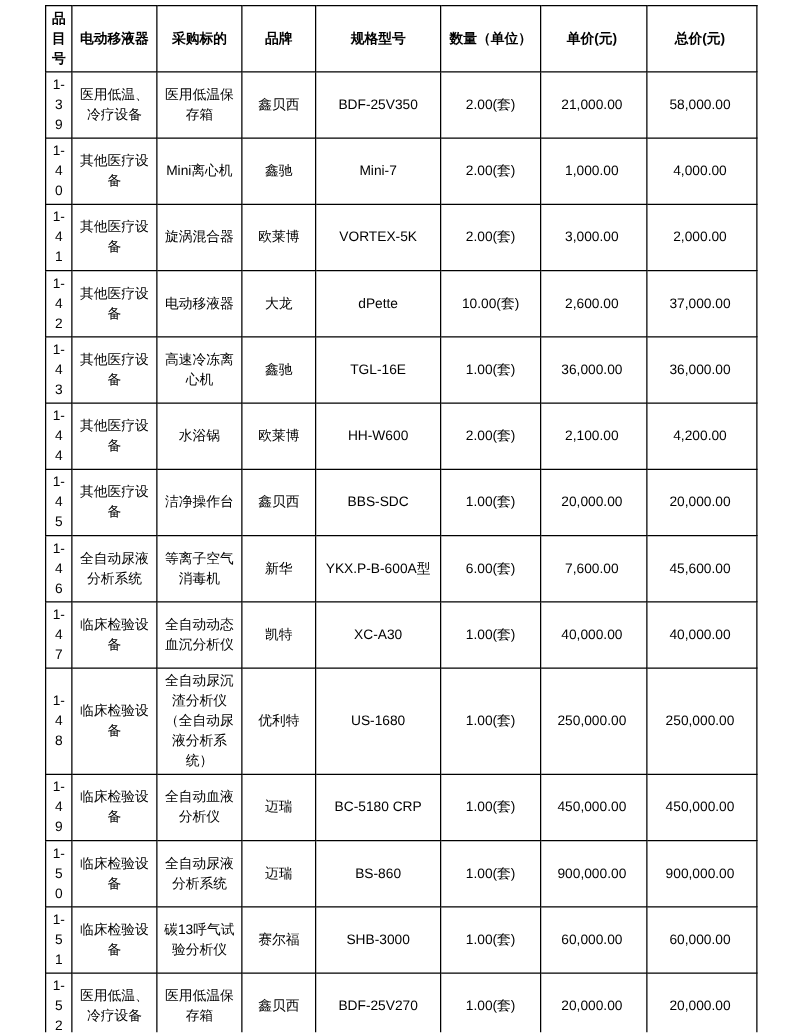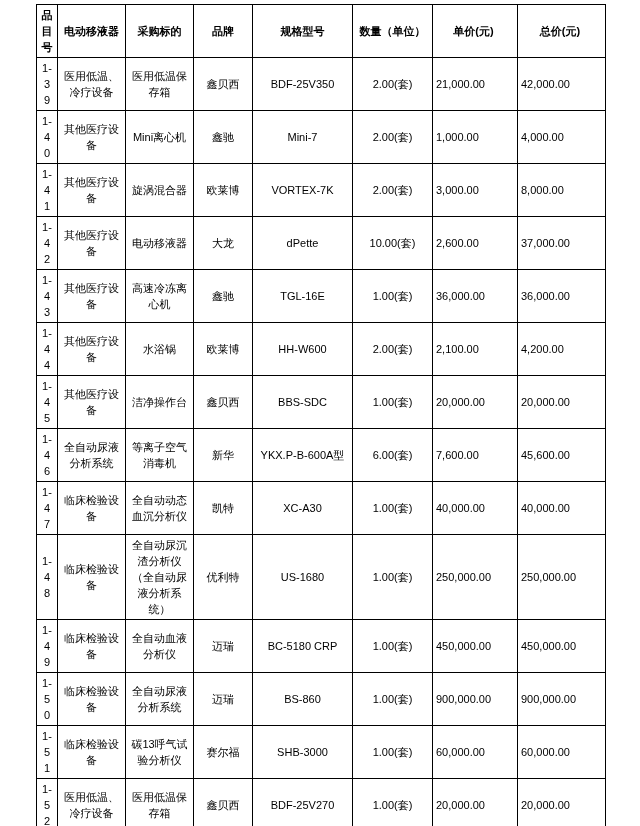--- a/index.html
+++ b/index.html
@@ -38,21 +38,21 @@
   tr.h-head   { height: 53px; }
   tr.h-normal { height: 53px; }
   tr.h-tall   { height: 72px; }
   .col-no {
     white-space: pre-line;
     text-align: center;
     padding: 2px 1px;
     line-height: 14px;
   }
   .t-center { text-align: center; }
-  .t-right  { text-align: left; padding-right: 6px !important; }
+  .t-right  { text-align: center; padding-right: 6px !important; }
 </style>
 </head>
 <body>
 
 <div class="page">
   <table class="items">
     <colgroup>
       <col style="width:21px">
         <col style="width:68px">
         <col style="width:68px">
@@ -80,45 +80,45 @@
       <tr class="h-normal">
         <td class="col-no">1-
 3
 9</td>
         <td class="t-center">医用低温、冷疗设备</td>
         <td class="t-center">医用低温保存箱</td>
         <td class="t-center">鑫贝西</td>
         <td class="t-center">BDF-25V350</td>
         <td class="t-center">2.00(套)</td>
         <td class="t-right">21,000.00</td>
-        <td class="t-right">42,000.00</td>
+        <td class="t-right">58,000.00</td>
       </tr>
       <tr class="h-normal">
         <td class="col-no">1-
 4
 0</td>
         <td class="t-center">其他医疗设备</td>
         <td class="t-center">Mini离心机</td>
         <td class="t-center">鑫驰</td>
         <td class="t-center">Mini-7</td>
         <td class="t-center">2.00(套)</td>
         <td class="t-right">1,000.00</td>
         <td class="t-right">4,000.00</td>
       </tr>
       <tr class="h-normal">
         <td class="col-no">1-
 4
 1</td>
         <td class="t-center">其他医疗设备</td>
         <td class="t-center">旋涡混合器</td>
         <td class="t-center">欧莱博</td>
-        <td class="t-center">VORTEX-7K</td>
+        <td class="t-center">VORTEX-5K</td>
         <td class="t-center">2.00(套)</td>
         <td class="t-right">3,000.00</td>
-        <td class="t-right">8,000.00</td>
+        <td class="t-right">2,000.00</td>
       </tr>
       <tr class="h-normal">
         <td class="col-no">1-
 4
 2</td>
         <td class="t-center">其他医疗设备</td>
         <td class="t-center">电动移液器</td>
         <td class="t-center">大龙</td>
         <td class="t-center">dPette</td>
         <td class="t-center">10.00(套)</td>

